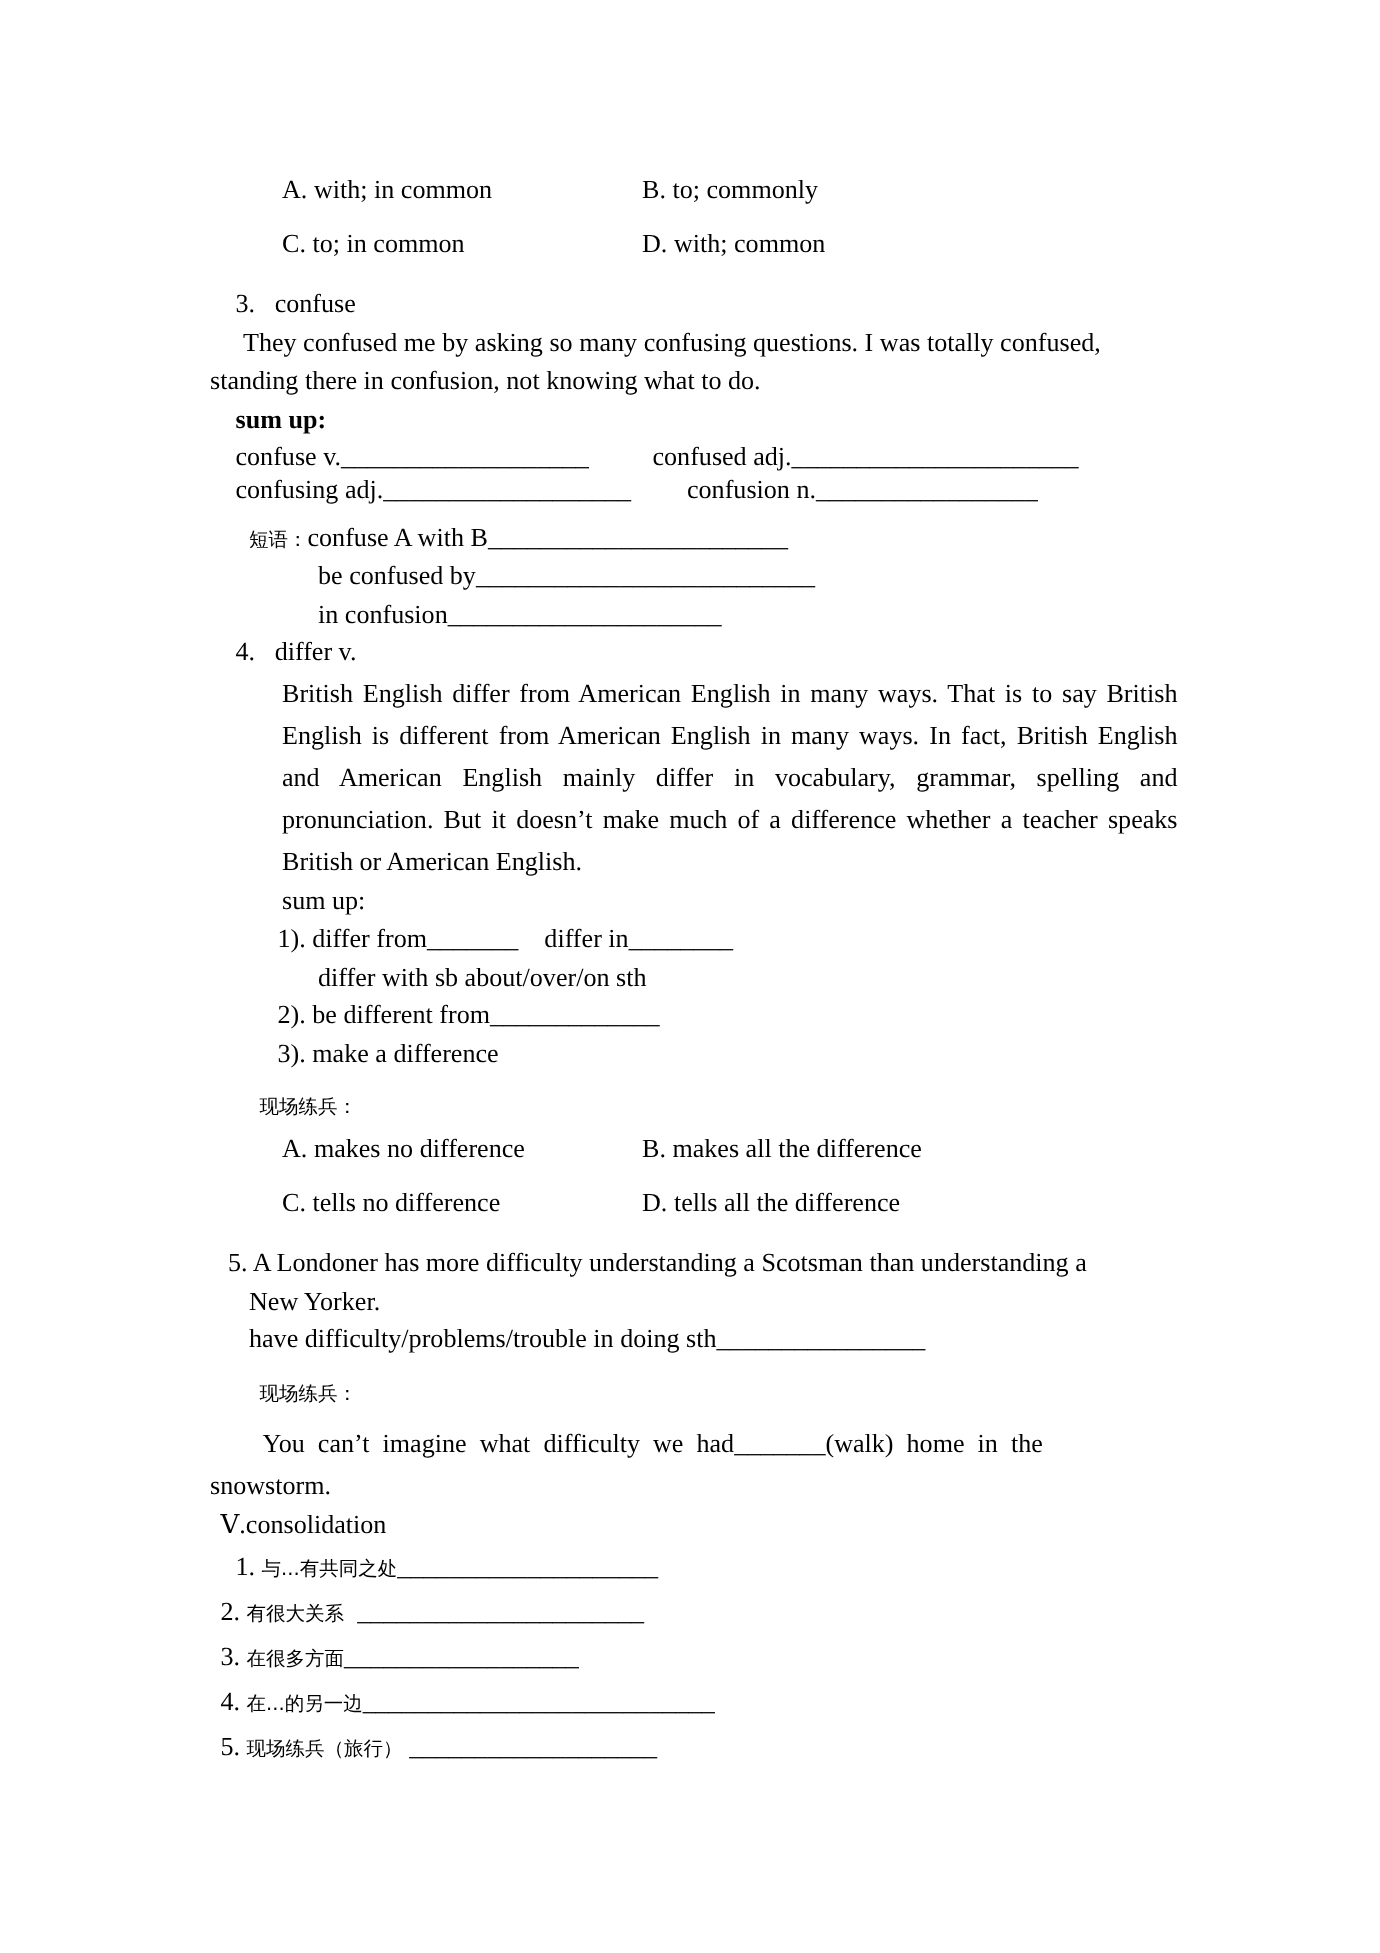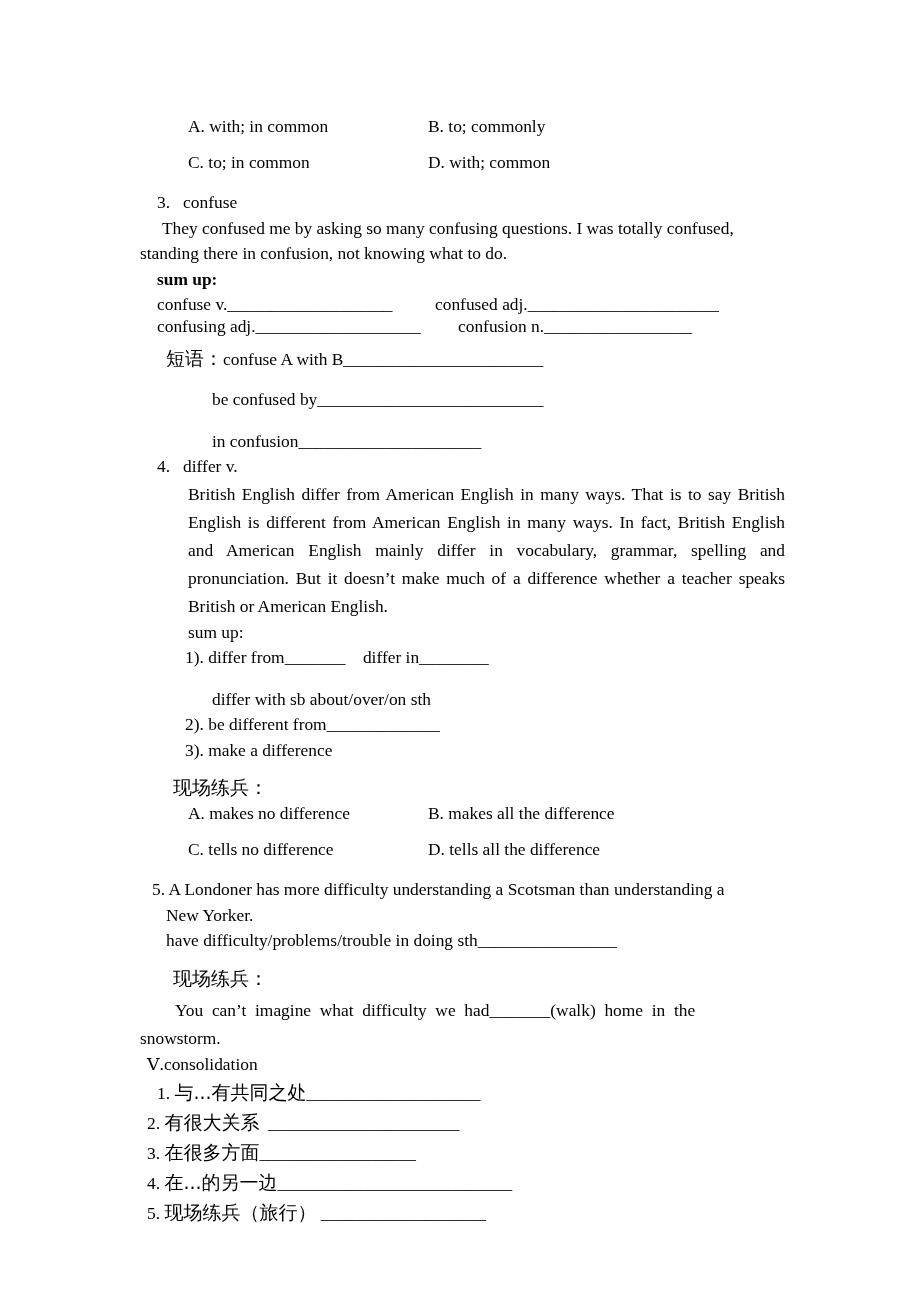--- a/index.html
+++ b/index.html
@@ -81,26 +81,26 @@
   .i0  { padding-left: 0px; }
   .i7  { padding-left: 7px; }
   .i12 { padding-left: 12px; }
   .i17 { padding-left: 17px; }
   .i22 { padding-left: 22px; }
   .i26 { padding-left: 26px; }
   .i33 { padding-left: 33px; }
   .i35 { padding-left: 35px; }
   .i45 { padding-left: 45px; }
   .i48 { padding-left: 48px; }
-  .i72 { padding-left: 72px; margin-top: 16px; }
+  .i72 { padding-left: 72px; }
 
   
   .cn {
     font-family: "DejaVu Sans", "Liberation Sans", sans-serif;
-    font-size: 19px;
+    font-size: 13px;
   }
 
   .blank { letter-spacing: 0px; }
   .gap-b { height: 6px; }
 </style>
 </head>
 <body>
 
 <div class="page">
   <div class="doc">

